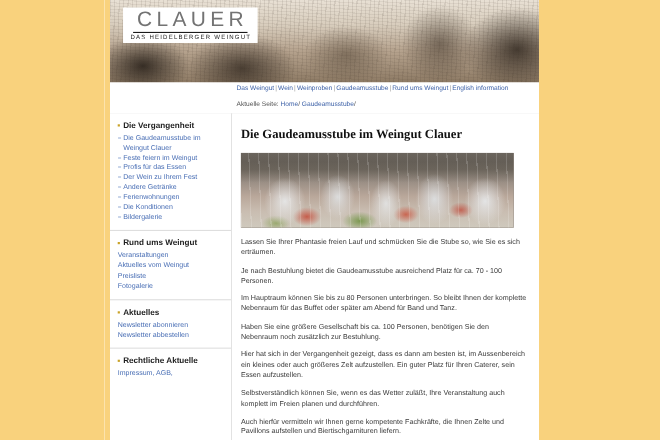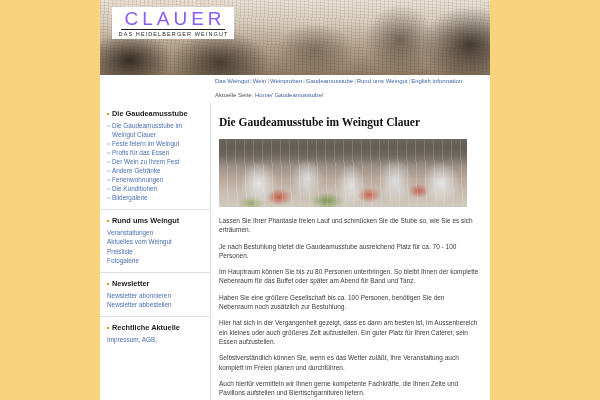--- a/index.html
+++ b/index.html
@@ -59,21 +59,21 @@
     display: flex;
     flex-direction: column;
     align-items: center;
     justify-content: center;
     z-index: 3;
   }
   .logo-main {
     font-family: "Liberation Sans", sans-serif;
     font-size: 19px;
     letter-spacing: 4px;
-    color: #8b5cf6;
+    color: #737373;
     line-height: 19px;
     padding-left: 4px;
   }
   .logo-rule {
     width: 104px; height: 1px; background: #1b1b1b; margin: 1px 0 1px 0;
   }
   .logo-sub {
     font-size: 5.5px;
     letter-spacing: 1.1px;
     color: #1b1b1b;
@@ -251,21 +251,21 @@
     <div class="crumb-inner">
       <span>Aktuelle Seite:</span>
       <a href="#">Home</a><span>/</span>
       <a href="#">Gaudeamusstube</a><span>/</span>
     </div>
   </div>
 
   <div class="sidebar">
 
     <div class="nav-block">
-      <div class="nav-head">Die Gaudeamusstube</div>
+      <div class="nav-head">Die Vergangenheit</div>
       <div class="nav-links">
         <a href="#" class="nav-link dashed">Die Gaudeamusstube im Weingut Clauer</a>
         <a href="#" class="nav-link dashed">Feste feiern im Weingut</a>
         <a href="#" class="nav-link dashed">Profis für das Essen</a>
         <a href="#" class="nav-link dashed">Der Wein zu Ihrem Fest</a>
         <a href="#" class="nav-link dashed">Andere Getränke</a>
         <a href="#" class="nav-link dashed">Ferienwohnungen</a>
         <a href="#" class="nav-link dashed">Die Konditionen</a>
         <a href="#" class="nav-link dashed">Bildergalerie</a>
       </div>
@@ -276,21 +276,21 @@
       <div class="nav-links">
         <a href="#" class="nav-link nodash">Veranstaltungen</a>
         <a href="#" class="nav-link nodash">Aktuelles vom Weingut</a>
         <a href="#" class="nav-link nodash">Preisliste</a>
         <a href="#" class="nav-link nodash">Fotogalerie</a>
       </div>
     </div>
 
 
     <div class="nav-block">
-      <div class="nav-head">Newsletter</div>
+      <div class="nav-head">Aktuelles</div>
       <div class="nav-links">
         <a href="#" class="nav-link nodash">Newsletter abonnieren</a>
         <a href="#" class="nav-link nodash">Newsletter abbestellen</a>
       </div>
     </div>
 
     <div class="nav-block plain">
       <div class="nav-head">Rechtliche Aktuelle</div>
       <div class="nav-links">
         <a href="#" class="nav-link nodash">Impressum, AGB,</a>

